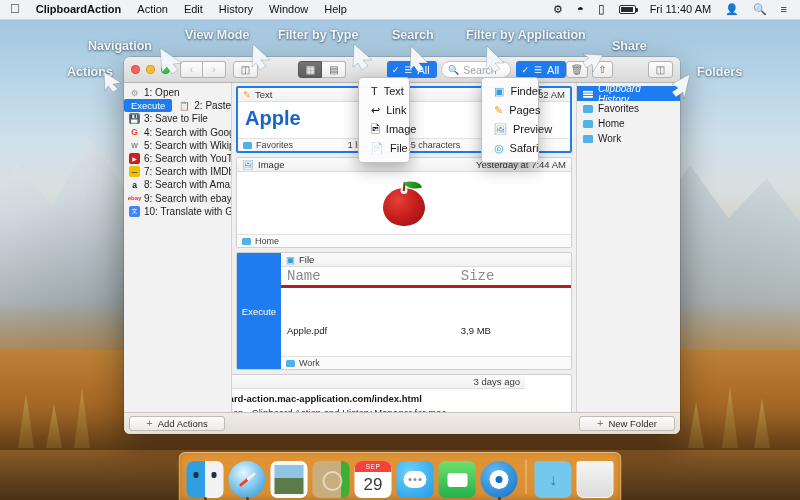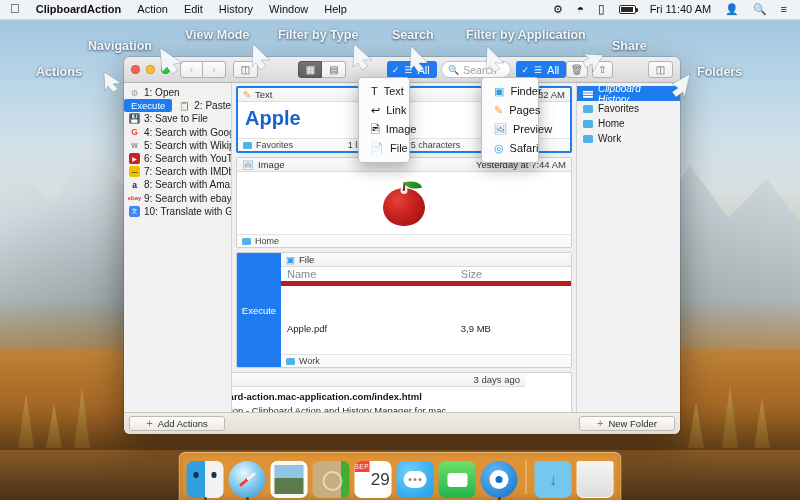--- a/index.html
+++ b/index.html
@@ -200,21 +200,21 @@
   }
   .apple-img .stem { position: absolute; left: 50%; top: 2px; width: 1.6px; height: 9px; background: #5e3a18; transform: translateX(-50%) rotate(6deg); }
   .apple-img .leaf {
     position: absolute; left: 53%; top: 0px; width: 16px; height: 10px;
     background: linear-gradient(120deg,#3fae35,#137a12);
     border-radius: 0 100% 0 100%; transform: rotate(-16deg);
   }
 
   
   .ftable { width: 100%; font-size: 9.5px; color: #1b1b1b; }
-  .ftable .fhead { display: flex; border-bottom: 5px solid #b91c1c; color: #8a8a8a; font-size: 11px; padding: 1px 0; }
+  .ftable .fhead { display: flex; border-bottom: 3px solid #b91c1c; color: #8a8a8a; font-size: 14px; padding: 1px 0; font-family: Liberation Mono, monospace; }
   .ftable .frow { display: flex; padding: 2px 0; margin-top: 35px; }
   .ftable .c1 { width: 62%; padding-left: 6px; }
   .ftable .c2 { width: 38%; }
   .file-pad { height: 18px; }
 
   
   .swipe-left {
     position: absolute; left: 0; top: 0; bottom: 0; width: 44px;
     background: #1e7bf0; color: #fff; font-size: 9.5px;
     display: flex; align-items: center; justify-content: center;
@@ -272,21 +272,21 @@
   .dock-sep { width: 1px; align-self: stretch; margin: 4px 3px; background: rgba(255,255,255,.5); }
   .d-finder { background: linear-gradient(to right,#2f9fe0 0 50%, #f2f2f2 50% 100%); }
   .d-finder::before { content:""; position:absolute; left:7px; top:11px; width:5px; height:6px; background:#18324a; border-radius:2px; }
   .d-finder::after { content:""; position:absolute; right:7px; top:11px; width:5px; height:6px; background:#18324a; border-radius:2px; }
   .d-safari { border-radius: 50%; background: radial-gradient(circle at 40% 32%, #eaf6fd 0%, #8fd2f3 38%, #2a8fd0 100%); display:flex;align-items:center;justify-content:center; }
   .d-safari .needle { width: 20px; height: 3px; background: linear-gradient(to right,#ff3b30 0 50%, #f2f2f2 50% 100%); transform: rotate(-40deg); border-radius: 2px; }
   .d-photos { background: #f6f6f6; border: 2px solid #fff; overflow: hidden; }
   .d-photos i { position:absolute; inset:2px; background: linear-gradient(to bottom,#8ec4e4 0 45%, #5d7a4a 45% 100%); }
   .d-contacts { background: linear-gradient(to right,#c8ad7e 0 78%, #3fae35 78% 100%); }
   .d-contacts::after { content:""; position:absolute; left:10px; top:10px; width:16px; height:16px; border:2px solid rgba(255,255,255,.55); border-radius:50%; }
-  .d-cal { background: #fff; overflow: hidden; display: flex; flex-direction: row; }
+  .d-cal { background: #fff; overflow: hidden; display: flex; flex-direction: column; }
   .d-cal .top { height: 11px; background: #f5433b; color: #fff; font-size: 6.5px; text-align: center; line-height: 11px; letter-spacing: .5px; }
   .d-cal .num { flex: 1; display: flex; align-items: center; justify-content: center; font-size: 17px; color: #3a3a3a; }
   .d-msg { background: radial-gradient(circle at 35% 30%, #6ed0fb, #1f9ae8); display:flex;align-items:center;justify-content:center; }
   .d-msg .bub { width: 23px; height: 17px; background: #fff; border-radius: 9px; display:flex;align-items:center;justify-content:center; gap:2px; }
   .d-msg .bub b { width: 3px; height: 3px; background: #8d8d8d; border-radius: 50%; display:block;}
   .d-face { background: linear-gradient(to bottom,#6fe06d,#23b24b); display:flex;align-items:center;justify-content:center; }
   .d-face .cam { width: 20px; height: 14px; background: #fff; border-radius: 3px; }
   .d-sys { background: radial-gradient(circle at 38% 30%, #62b8f2, #1070c8); border-radius:50%; display:flex;align-items:center;justify-content:center; }
   .d-sys .gearg { width: 19px; height: 19px; background: #fff; border-radius: 50%;
       box-shadow: 0 0 0 3px rgba(255,255,255,.0); position: relative; }
@@ -330,21 +330,21 @@
           <i></i>
         </span>
       </span>
     <span>Fri 11:40 AM</span>
     <span>👤</span>
     <span>🔍</span>
     <span>≡</span>
   </div>
 </div>
 
-<div class="anno" style="left:36px; top:65px;">Actions</div>
+<div class="anno" style="left:67px; top:65px;">Actions</div>
 <div class="anno" style="left:88px; top:39px;">Navigation</div>
 <div class="anno" style="left:185px; top:28px;">View Mode</div>
 <div class="anno" style="left:278px; top:28px;">Filter by Type</div>
 <div class="anno" style="left:392px; top:28px;">Search</div>
 <div class="anno" style="left:466px; top:28px;">Filter by Application</div>
 <div class="anno" style="left:612px; top:39px;">Share</div>
 <div class="anno" style="left:697px; top:65px;">Folders</div>
 
 <svg class="arrow" style="left:0;top:0;" width="800" height="110">
   <g fill="#f2f6f9" stroke="rgba(25,55,80,.35)" stroke-width=".6">

